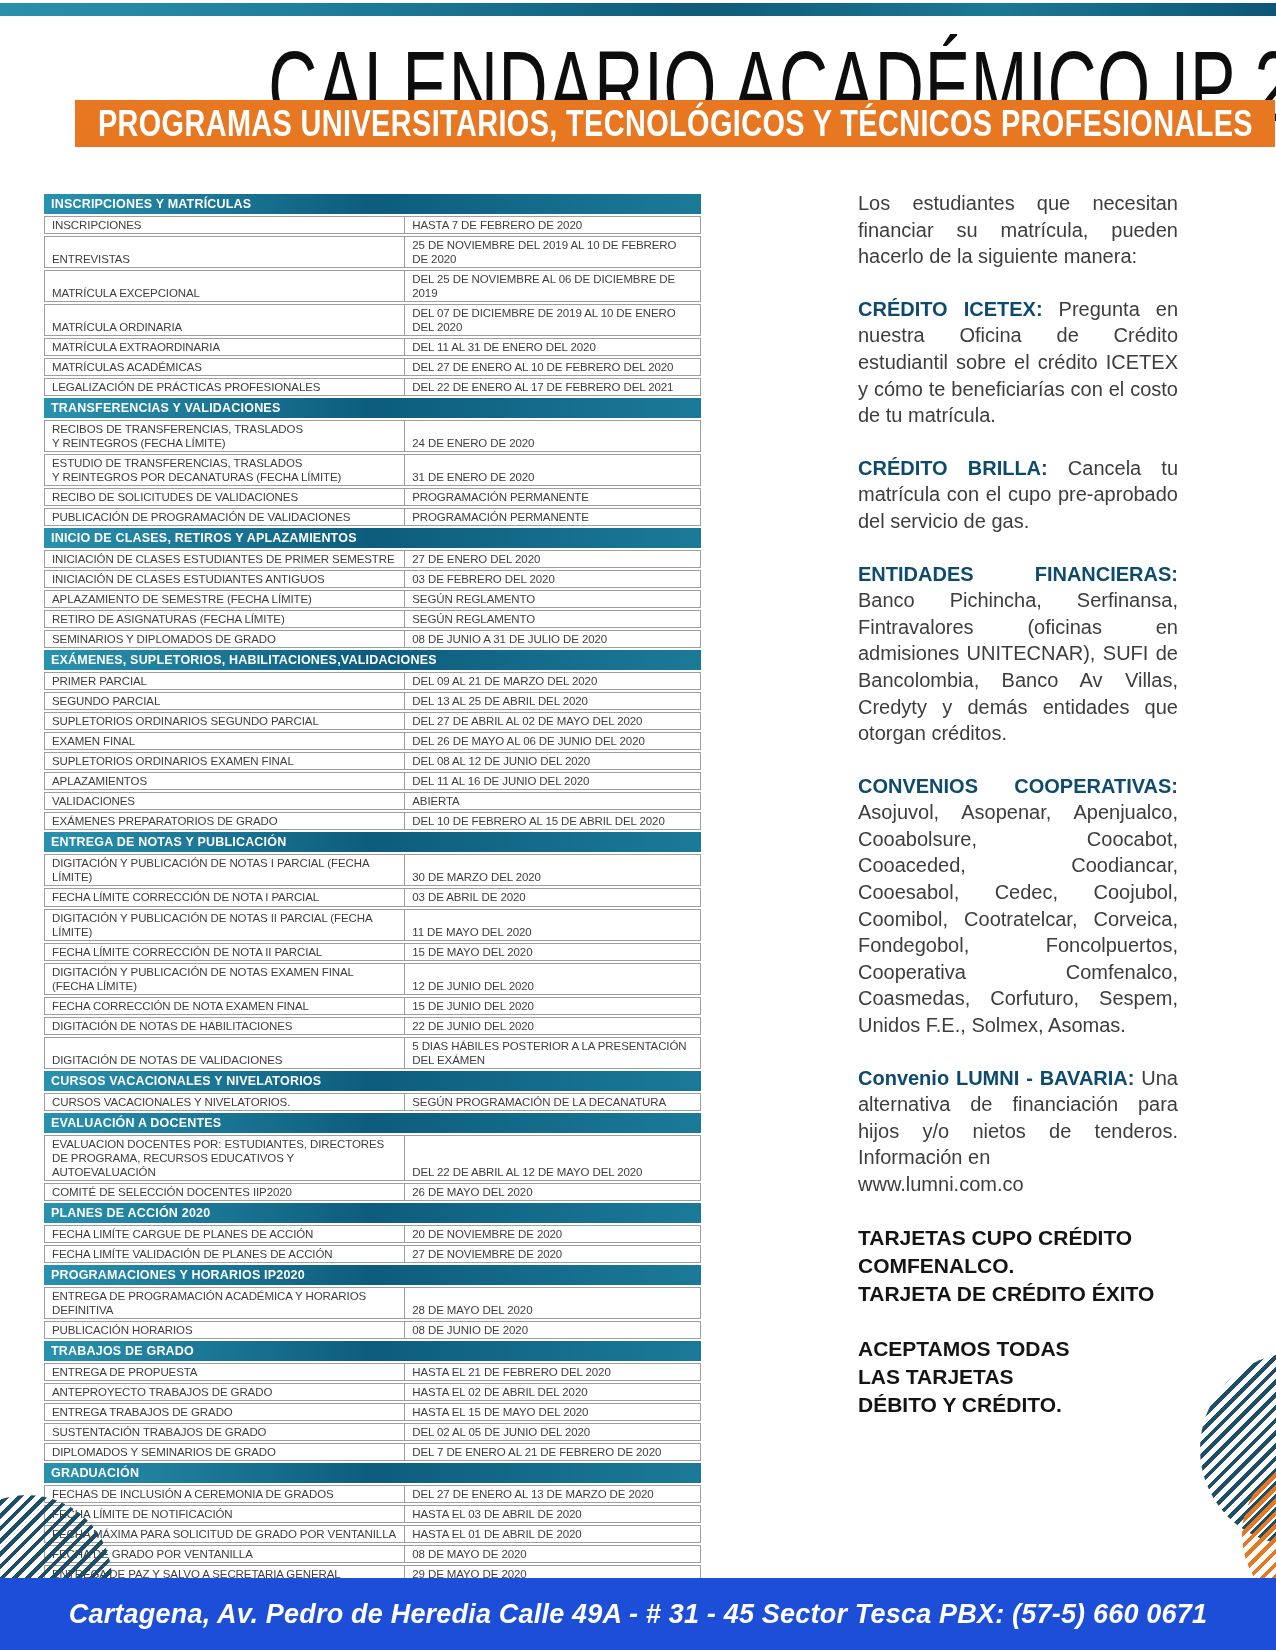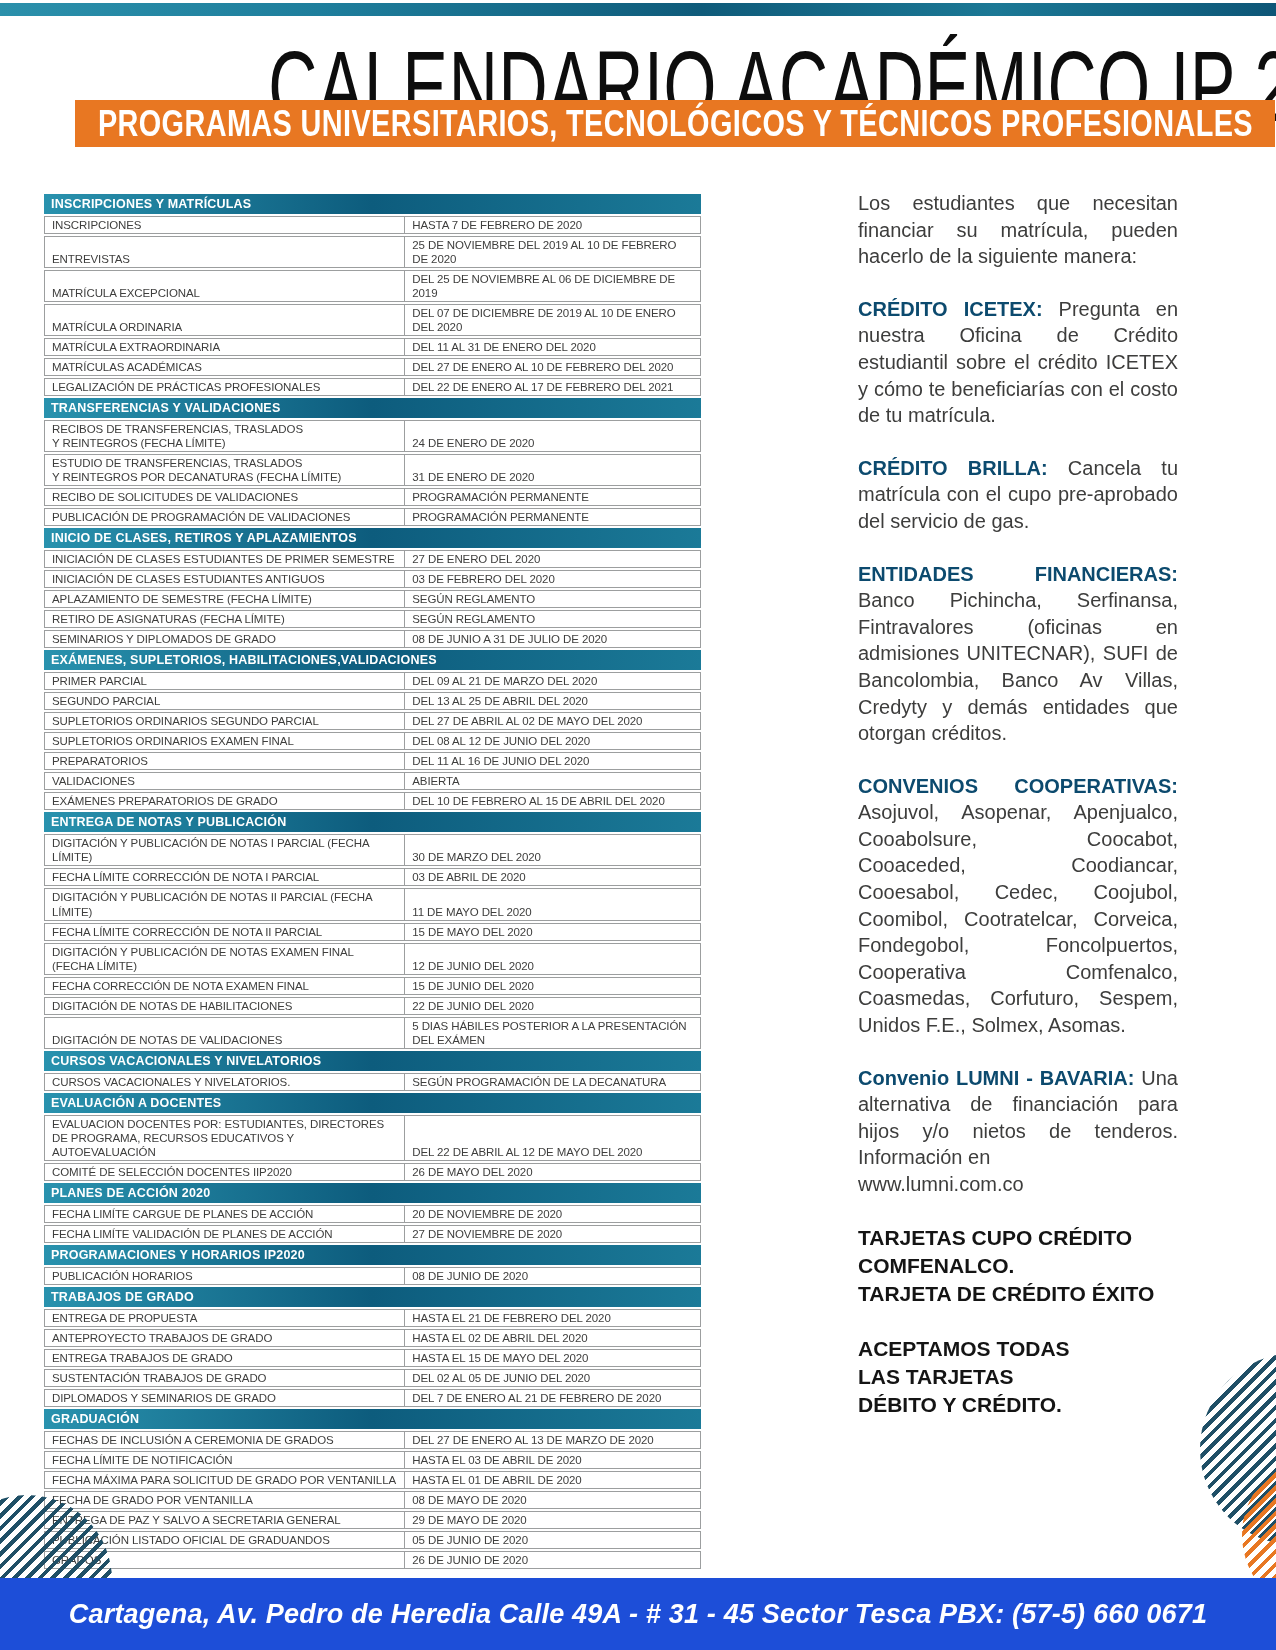--- a/index.html
+++ b/index.html
@@ -143,25 +143,29 @@
       </div>
       <div class="row">
         <div class="c1">SEGUNDO PARCIAL</div>
         <div class="c2">DEL 13 AL 25 DE ABRIL DEL 2020</div>
       </div>
       <div class="row">
         <div class="c1">SUPLETORIOS ORDINARIOS SEGUNDO PARCIAL</div>
         <div class="c2">DEL 27 DE ABRIL AL 02 DE MAYO DEL 2020</div>
       </div>
       <div class="row">
+        <div class="c1">EXAMEN FINAL</div>
+        <div class="c2">DEL 26 DE MAYO AL 06 DE JUNIO DEL 2020</div>
+      </div>
+      <div class="row">
         <div class="c1">SUPLETORIOS ORDINARIOS EXAMEN FINAL</div>
         <div class="c2">DEL 08 AL 12 DE JUNIO DEL 2020</div>
       </div>
       <div class="row">
-        <div class="c1">PREPARATORIOS</div>
+        <div class="c1">APLAZAMIENTOS</div>
         <div class="c2">DEL 11 AL 16 DE JUNIO DEL 2020</div>
       </div>
       <div class="row">
         <div class="c1">VALIDACIONES</div>
         <div class="c2">ABIERTA</div>
       </div>
       <div class="row">
         <div class="c1">EXÁMENES PREPARATORIOS DE GRADO</div>
         <div class="c2">DEL 10 DE FEBRERO AL 15 DE ABRIL DEL 2020</div>
       </div>
@@ -216,20 +220,24 @@
       <div class="sec-header">PLANES DE ACCIÓN 2020</div>
       <div class="row">
         <div class="c1">FECHA LIMÍTE CARGUE DE PLANES DE ACCIÓN</div>
         <div class="c2">20 DE NOVIEMBRE DE 2020</div>
       </div>
       <div class="row">
         <div class="c1">FECHA LIMÍTE VALIDACIÓN DE PLANES DE ACCIÓN</div>
         <div class="c2">27 DE NOVIEMBRE DE 2020</div>
       </div>
       <div class="sec-header">PROGRAMACIONES Y HORARIOS IP2020</div>
+      <div class="row">
+        <div class="c1">ENTREGA DE PROGRAMACIÓN ACADÉMICA Y HORARIOS DEFINITIVA</div>
+        <div class="c2">28 DE MAYO DEL 2020</div>
+      </div>
       <div class="row">
         <div class="c1">PUBLICACIÓN HORARIOS</div>
         <div class="c2">08 DE JUNIO DE 2020</div>
       </div>
       <div class="sec-header">TRABAJOS DE GRADO</div>
       <div class="row">
         <div class="c1">ENTREGA DE PROPUESTA</div>
         <div class="c2">HASTA EL 21 DE FEBRERO DEL 2020</div>
       </div>
       <div class="row">

